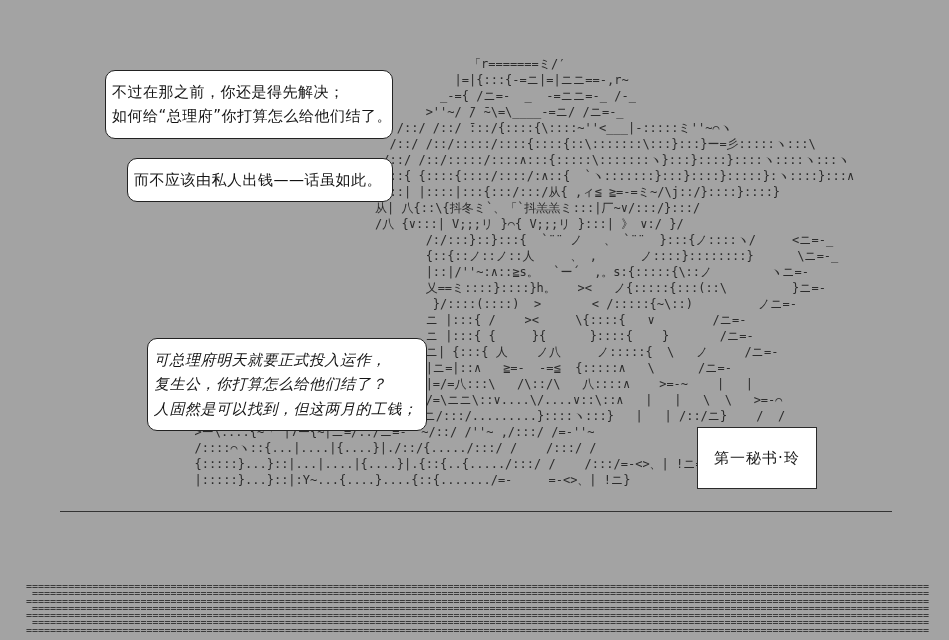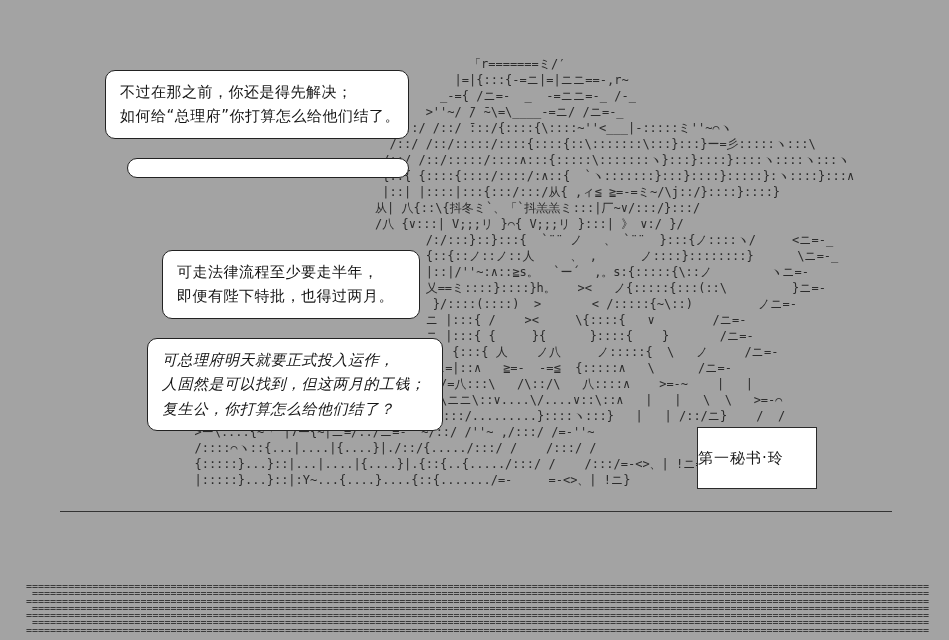--- a/index.html
+++ b/index.html
@@ -25,21 +25,21 @@
     line-height: 16px;
     color: #2b2b2b;
   }
   
   .bubble {
     position: absolute;
     z-index: 3;
     background: #ffffff;
     border: 1.6px solid #222222;
     border-radius: 10px;
-    padding: 9px 14px;
+    padding: 9px 6px;
     font-size: 15px;
     line-height: 1.62;
     letter-spacing: 0.5px;
     color: #141414;
   }
   .bubble .dialogue-line { white-space: nowrap; }
   .bubble-1 { left: 105px; top: 70px;  width: 274px; }
   .bubble-2 { left: 127px; top: 158px; width: 252px; }
   .bubble-3 { left: 162px; top: 250px; width: 228px; }
   .bubble-4 { left: 147px; top: 338px; width: 266px; font-style: italic; }
@@ -48,20 +48,21 @@
     position: absolute;
     z-index: 4;
     left: 697px;
     top: 427px;
     width: 118px;
     height: 60px;
     background: #ffffff;
     border: 1.6px solid #2a2a2a;
     display: flex;
     align-items: center;
+    justify-content: center;
     font-size: 15px;
     letter-spacing: 1px;
     color: #161616;
   }
   
   .floor-line {
     position: absolute;
     z-index: 2;
     left: 60px;
     top: 511px;
@@ -114,31 +115,28 @@
   /::::⌒ヽ::{...|....|{....}|./::/{...../:::/ /    /:::/ /
   {:::::}...}::|...|....|{....}|.{::{..{...../:::/ /    /:::/=-&lt;&gt;、| !ニ=}
   |:::::}...}::|:Y~...{....}....{::{......./=-     =-&lt;&gt;、| !ニ}</pre>
 
   <div class="bubble bubble-1">
     <div class="dialogue-line">不过在那之前，你还是得先解决；</div>
     <div class="dialogue-line">如何给“总理府”你打算怎么给他们结了。</div>
   </div>
 
   <div class="bubble bubble-2">
+    <div class="dialogue-line">而不应该由私人出钱——话虽如此。</div>
   </div>
 
-  <div class="bubble bubble-3">
-    <div class="dialogue-line">可走法律流程至少要走半年，</div>
-    <div class="dialogue-line">即便有陛下特批，也得过两月。</div>
-  </div>
 
   <div class="bubble bubble-4">
     <div class="dialogue-line">可总理府明天就要正式投入运作，</div>
+    <div class="dialogue-line">复生公，你打算怎么给他们结了？</div>
     <div class="dialogue-line">人固然是可以找到，但这两月的工钱；</div>
-    <div class="dialogue-line">复生公，你打算怎么给他们结了？</div>
   </div>
 
   <div class="name-box">
     <span>第一秘书·玲</span>
   </div>
 
   <div class="floor-line"></div>
 
   <pre class="ground">======================================================================================================================================================
  =====================================================================================================================================================

